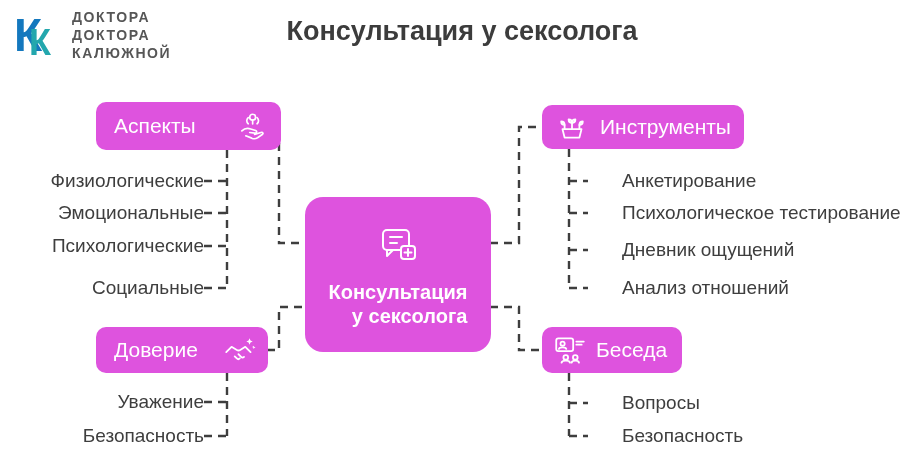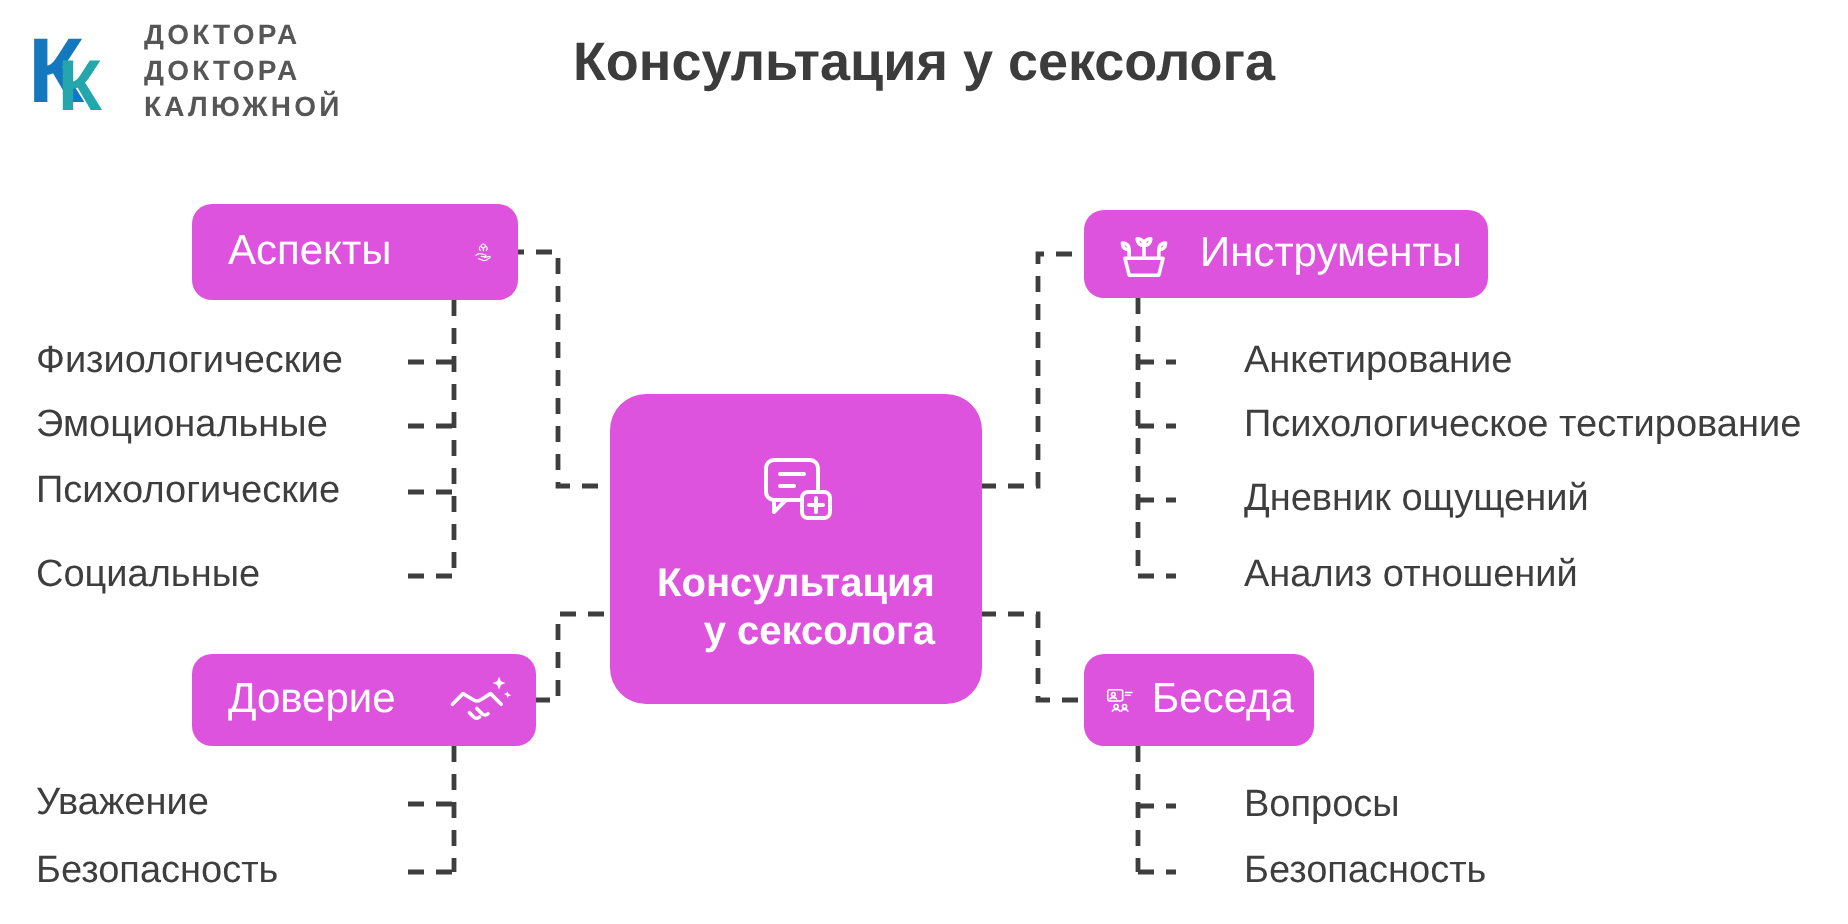--- a/index.html
+++ b/index.html
@@ -13,34 +13,34 @@
   .logo-text { display:flex; flex-direction:column; font-size:14px; font-weight:700;
                letter-spacing:1.6px; color:#565656; line-height:18px; }
 
   .title { position:absolute; top:16px; left:0; width:100%; text-align:center; margin:0;
            font-size:27px; font-weight:700; color:#3C3C3C; }
 
   .node { position:absolute; background:#DE53DE; color:#ffffff; display:flex; align-items:center;
           border-radius:10px; box-sizing:border-box; }
   .node .node-label { white-space:nowrap; }
 
-  .node-aspects { left:96px; top:102px; width:163px; height:48px; padding:0 12px 0 18px;
+  .node-aspects { left:96px; top:102px; width:185px; height:48px; padding:0 12px 0 18px;
                   justify-content:space-between; font-size:21px;gap:40px; }
   .node-tools   { left:542px; top:105px; width:202px; height:44px; padding:0 12px; gap:10px; font-size:21px; }
   .node-trust   { left:96px; top:327px; width:172px; height:46px; padding:0 10px 0 18px;
                   justify-content:space-between; font-size:21px; }
-  .node-conversation { left:542px; top:327px; width:115px; height:46px; padding:16px 10px; gap:8px; font-size:21px; }
+  .node-conversation { left:542px; top:327px; width:140px; height:46px; padding:16px 10px; gap:8px; font-size:21px; }
 
   .node-center { left:305px; top:197px; width:186px; height:155px; border-radius:18px;
                  flex-direction:column; justify-content:center; gap:10px;
                  font-size:20px; font-weight:700; text-align:right; line-height:24px; }
   .center-label { display:flex; flex-direction:column; }
 
   .item { position:absolute; font-size:19px; color:#3E3E3E; white-space:nowrap; }
-  .item-left  { left:18px; width:200px; }
+  .item-left  { left:4px; width:200px; text-align:right; }
   .item-right { left:622px;text-align:right; }
 </style>
 </head>
 <body>
 
 <div class="canvas">
 
   <svg class="connectors" viewBox="0 0 924 462" fill="none" stroke="#3E3E3E" stroke-width="2.4" stroke-dasharray="8 6">
     <path d="M254 126 H279 V243 H305"></path>
     <path d="M253 350 H279 V307 H305"></path>

